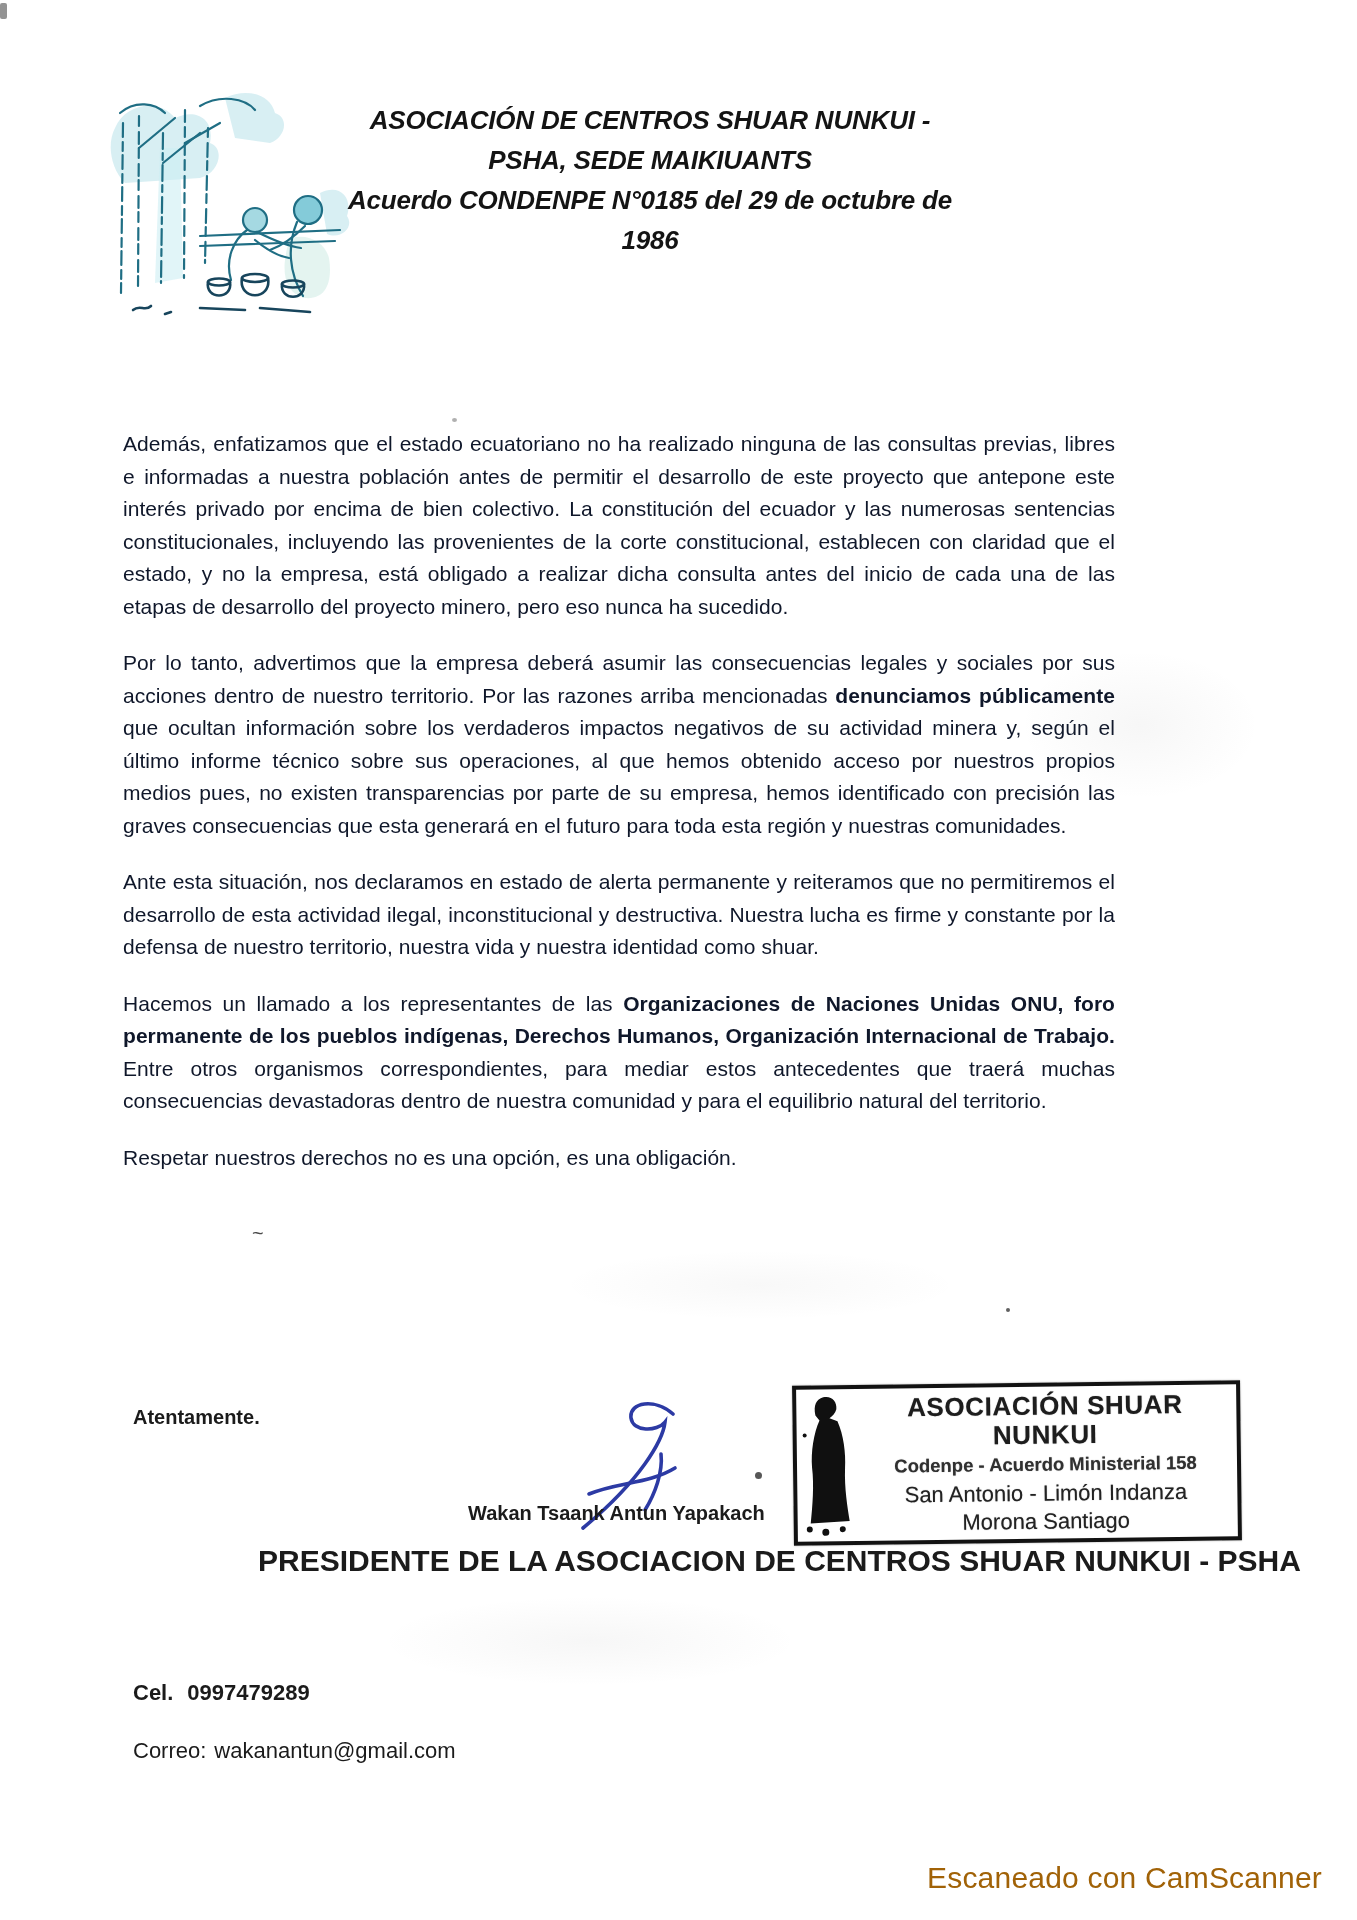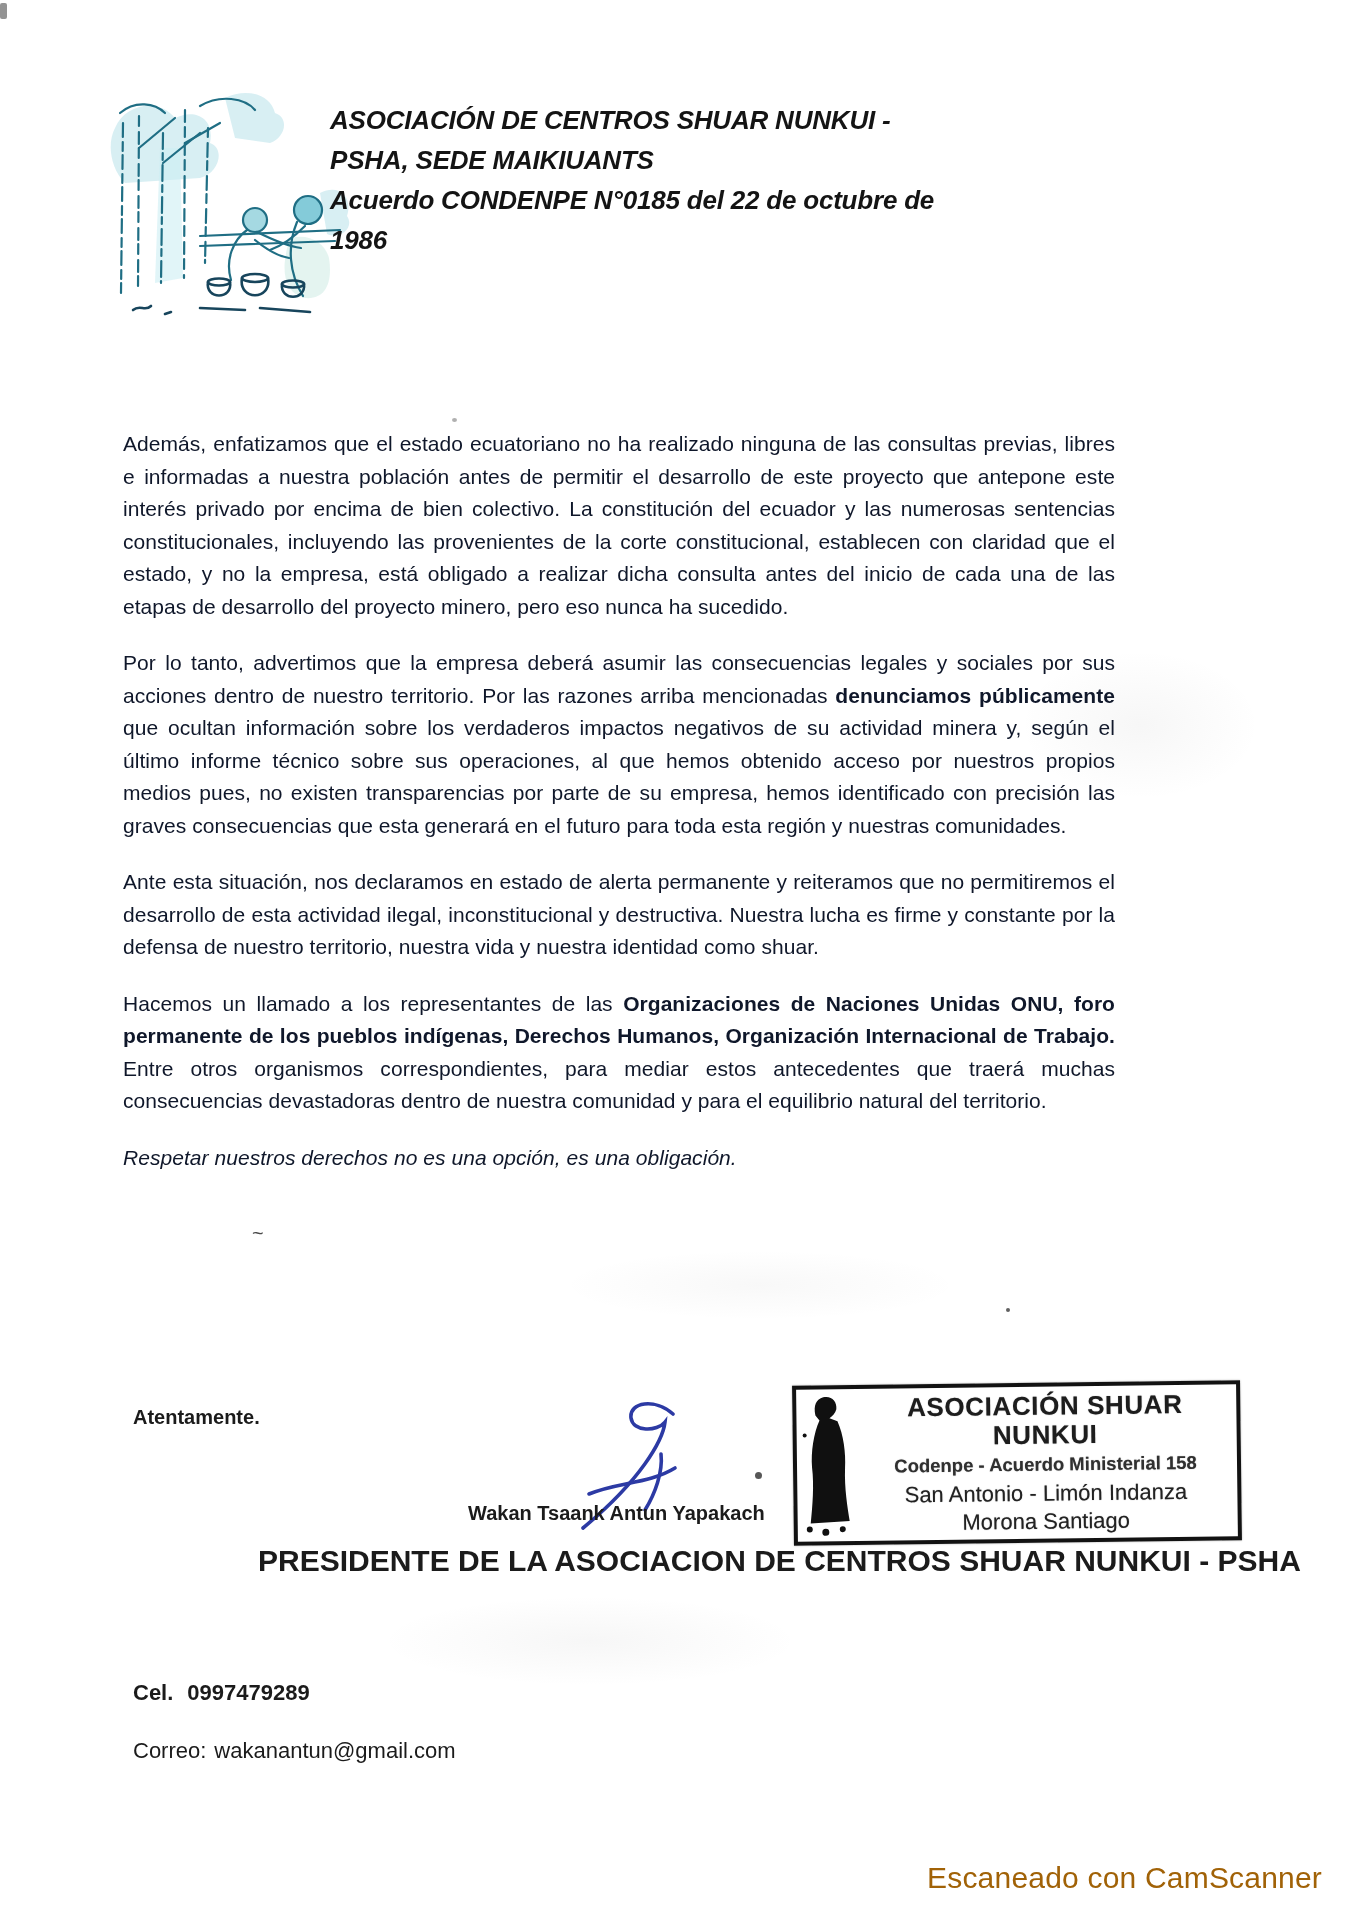--- a/index.html
+++ b/index.html
@@ -5,31 +5,31 @@
   html,body { margin:0; padding:0; background:#e8e8e8; }
   .page {
     position:relative; width:1357px; height:1920px; margin:0 auto;
     background:#ffffff; overflow:hidden;
     font-family:"Liberation Sans", sans-serif; color:#1b1b1b;
   }
   
   .logo { position:absolute; left:105px; top:88px; }
   .letterhead {
     position:absolute; left:330px; top:100px; width:640px;
-    text-align:left; font-weight:bold; font-style:italic;
+    text-align:center; font-weight:bold; font-style:italic;
     font-size:26px; line-height:40px; color:#141414; letter-spacing:-0.2px;
   }
   
   .body-text {
     position:absolute; left:123px; top:428px; width:992px;
     font-size:21px; line-height:32.5px; text-align:justify;
     letter-spacing:0.05px; color:#0f172a;
   }
   .body-text p { margin:0 0 24px 0; }
-  .body-text p.closing { margin-top:6px; text-align:left;font-style:italic; }
+  .body-text p.closing { margin-top:6px; text-align:left; }
   .body-text b { font-weight:bold; }
   
   .salutation { position:absolute; left:133px; top:1406px; font-size:20px;font-weight:bold; }
   .signature-svg { position:absolute; left:545px; top:1396px; }
   .sig-name { position:absolute; left:468px; top:1502px; font-size:20px; font-weight:bold; white-space:nowrap; }
   .sig-title { position:absolute; left:258px; top:1544px; width:760px; font-size:30px; font-weight:bold; text-align:center; white-space:nowrap; }
   
   .stamp {
     position:absolute; left:793px; top:1383px; width:440px; height:152px;
     border:4px solid #121212; background:rgba(255,255,255,0.96);
@@ -111,21 +111,21 @@
       <path d="M95,220 L140,222"></path>
       <path d="M155,220 L205,224"></path>
       <path d="M28,222 C35,216 40,224 46,218"></path>
       <path d="M60,226 L66,224"></path>
     </g>
   </svg>
 
   <div class="letterhead">
     <div>ASOCIACIÓN DE CENTROS SHUAR NUNKUI -</div>
     <div>PSHA, SEDE MAIKIUANTS</div>
-    <div>Acuerdo CONDENPE N°0185 del 22 de octubre de</div>
+    <div>Acuerdo CONDENPE N°0185 del 29 de octubre de</div>
     <div>1986</div>
   </div>
 
   <div class="body-text">
     <p><span>Además,  enfatizamos que el estado ecuatoriano no ha  realizado ninguna de las consultas previas, libres e informadas a nuestra población antes de permitir el desarrollo de este proyecto que antepone este interés privado por encima de bien colectivo. La constitución del ecuador y las numerosas sentencias constitucionales, incluyendo las provenientes de la corte constitucional, establecen con claridad que el estado, y no la empresa, está obligado a realizar dicha consulta antes del inicio de cada una de las etapas de desarrollo del proyecto minero, pero eso nunca ha sucedido.</span></p>
     <p><span>Por lo tanto, advertimos que la empresa deberá asumir las consecuencias legales y sociales por sus acciones dentro de nuestro territorio. Por las razones arriba mencionadas </span><b>denunciamos públicamente</b><span> que ocultan información sobre los verdaderos impactos negativos de su actividad minera y, según el último informe técnico sobre sus operaciones, al que hemos obtenido acceso por nuestros propios medios pues, no existen transparencias por parte de su empresa, hemos identificado con precisión  las graves consecuencias que esta generará en el futuro para toda esta región y nuestras comunidades.</span></p>
     <p><span>Ante esta situación, nos declaramos en estado de alerta permanente y reiteramos que no permitiremos el desarrollo de esta actividad ilegal, inconstitucional y destructiva. Nuestra lucha es firme y constante por la defensa de nuestro territorio, nuestra vida y nuestra identidad como shuar.</span></p>
     <p><span>Hacemos un llamado a los representantes de las </span><b>Organizaciones de Naciones Unidas ONU, foro permanente de los pueblos indígenas, Derechos Humanos, Organización Internacional de Trabajo.</b><span>  Entre  otros organismos correspondientes, para mediar estos antecedentes que traerá muchas consecuencias devastadoras dentro de nuestra comunidad y para el equilibrio natural del territorio.</span></p>
     <p class="closing">Respetar nuestros derechos no es una opción, es una obligación.</p>
   </div>

